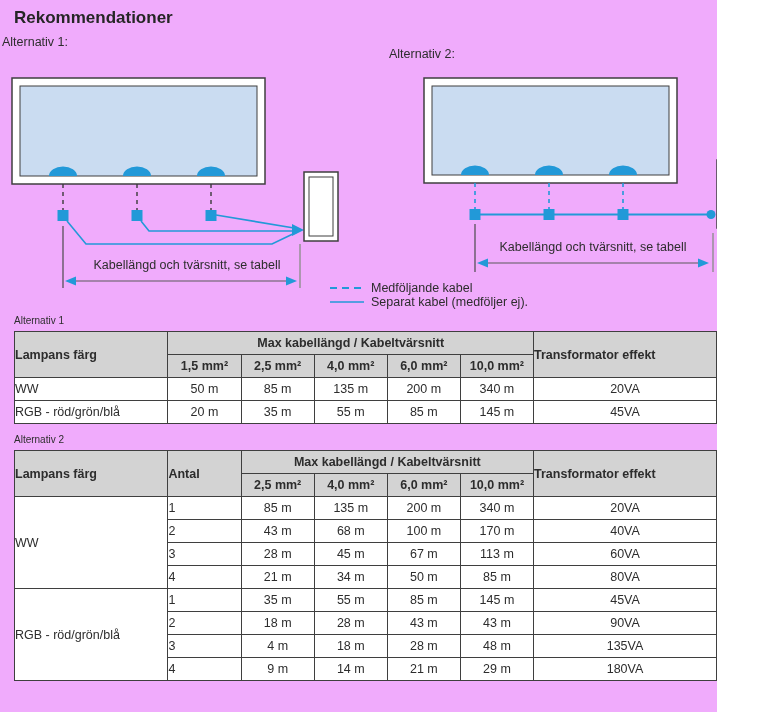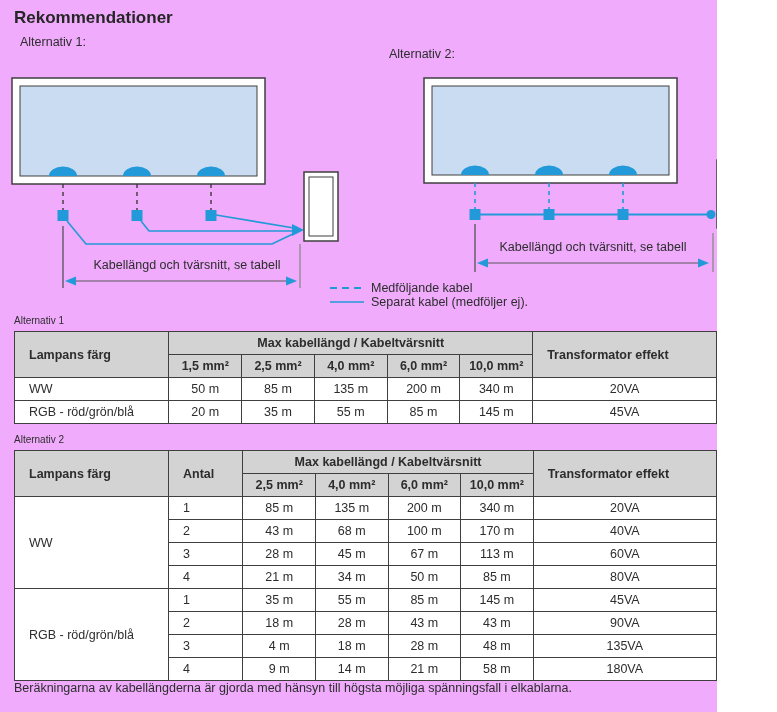--- a/index.html
+++ b/index.html
@@ -3,37 +3,37 @@
 <meta charset="utf-8">
 <style>
   html,body { margin:0; padding:0; background:#ffffff; }
   body { width:777px; height:712px; font-family:"Liberation Sans", sans-serif; color:#2d2d2d; }
   .page { position:relative; width:717px; height:712px; overflow:hidden; background:#f0abfc; }
 
   .title { position:absolute; left:14px; top:8px; font-size:17px; font-weight:bold; color:#262626; }
 
   .diagram-area { position:absolute; left:0; top:30px; width:777px; height:282px; }
   .alt-label { position:absolute; font-size:12.5px; color:#2d2d2d; }
-  #alt1-label { left:20px; top:5px; }
+  #alt1-label { left:2px; top:5px; }
   #alt2-label { left:389px; top:5px;margin-top:12px; }
   svg.diagram { position:absolute; left:0; top:0; }
   svg text { font-family:"Liberation Sans", sans-serif; font-size:12.5px; fill:#2d2d2d; }
 
   .t-caption { position:absolute; left:14px; font-size:10px; color:#2d2d2d; }
   #caption1 { top:315px; }
   #caption2 { top:434px; }
 
   table { border-collapse:collapse; table-layout:fixed; font-size:12.5px; color:#2d2d2d;
           position:absolute; left:14px; border:1.5px solid #3f3f3f; }
   #table1 { top:331px; }
   #table2 { top:450px; }
   th, td { border:1px solid #3f3f3f; text-align:center; padding:1px 4px; height:20px; overflow:hidden; }
   th { background:#d3d3d3; font-weight:bold; }
   td { background:#ffffff; font-weight:normal; }
-  .left { text-align:left; padding-left:14px; }
+  .left { text-align:left; padding-left:0; }
 
   .footnote { position:absolute; left:14px; top:681px; font-size:12.5px; color:#2d2d2d; }
 </style>
 </head>
 <body>
 
 <div class="page">
 
   <div class="title">Rekommendationer</div>
 
@@ -221,21 +221,20 @@
         <td>18 m</td>
         <td>28 m</td>
         <td>48 m</td>
         <td>135VA</td>
       </tr>
       <tr>
         <td class="left">4</td>
         <td>9 m</td>
         <td>14 m</td>
         <td>21 m</td>
-        <td>58 m</td>
+        <td>29 m</td>
         <td>180VA</td>
       </tr>
     </tbody>
   </table>
 
-  <div class="footnote">Beräkningarna av kabellängderna är gjorda med hänsyn till högsta möjliga spänningsfall i elkablarna.</div>
 
 </div>
 
 </body></html>

